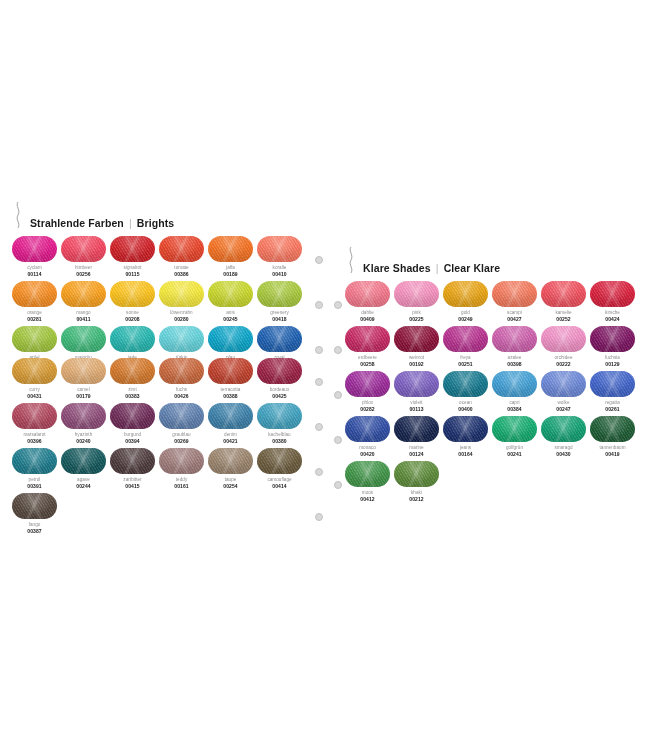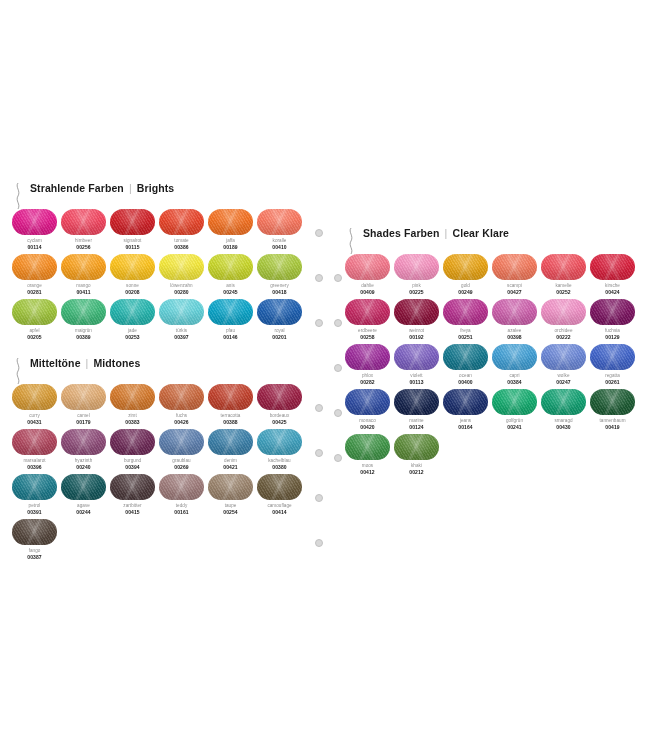--- a/index.html
+++ b/index.html
@@ -20,24 +20,25 @@
     inset: 0;
     background: #ffffff;
   }
 
   
   .section {
     position: absolute;
   }
   .section-header {
     display: flex;
-    align-items: flex-start;
+    align-items: flex-end;
     height: 18px;
     margin-bottom: 8px;
     position: relative;
+    margin-top: 27px;
   }
   .squiggle {
     width: 9px;
     height: 26px;
     margin-left: 2px;
     margin-right: 7px;
     flex: 0 0 auto;
     display: block;
   }
   .section-title {
@@ -254,30 +255,20 @@
           <div class="cname">royal</div>
           <div class="cnum">00201</div>
         </div>
         <span class="row-marker right"></span>
       </div>
 
     </div>
   </div>
 
   <div class="section" style="left:12px; top:358px; width:300px;">
-    <div class="section-header">
-      <svg class="squiggle" viewBox="0 0 9 26">
-        <path d="M4 0 C1 4, 7 8, 4 13 C1 18, 7 21, 4 26" fill="none" stroke="#7a7a7a" stroke-width="0.7"></path>
-      </svg>
-      <div class="section-title">
-        <span>Mitteltöne</span>
-        <span class="sep">|</span>
-        <span>Midtones</span>
-      </div>
-    </div>
     <div class="grid">
 
       <div class="row">
         <div class="cell">
           <div class="ball" style="background:#d79a33"></div>
           <div class="cname">curry</div>
           <div class="cnum">00431</div>
         </div>
         <div class="cell">
           <div class="ball" style="background:#e0ab72"></div>
@@ -386,21 +377,21 @@
 
     </div>
   </div>
 
   <div class="section" style="left:345px; top:228px; width:300px;">
     <div class="section-header">
       <svg class="squiggle" viewBox="0 0 9 26">
         <path d="M4 0 C1 4, 7 8, 4 13 C1 18, 7 21, 4 26" fill="none" stroke="#7a7a7a" stroke-width="0.7"></path>
       </svg>
       <div class="section-title">
-        <span>Shades Farben</span>
+        <span>Klare Shades</span>
         <span class="sep">|</span>
         <span>Clear Klare</span>
       </div>
     </div>
     <div class="grid">
 
       <div class="row">
         <span class="row-marker left"></span>
         <div class="cell">
           <div class="ball" style="background:#f2768a"></div>

